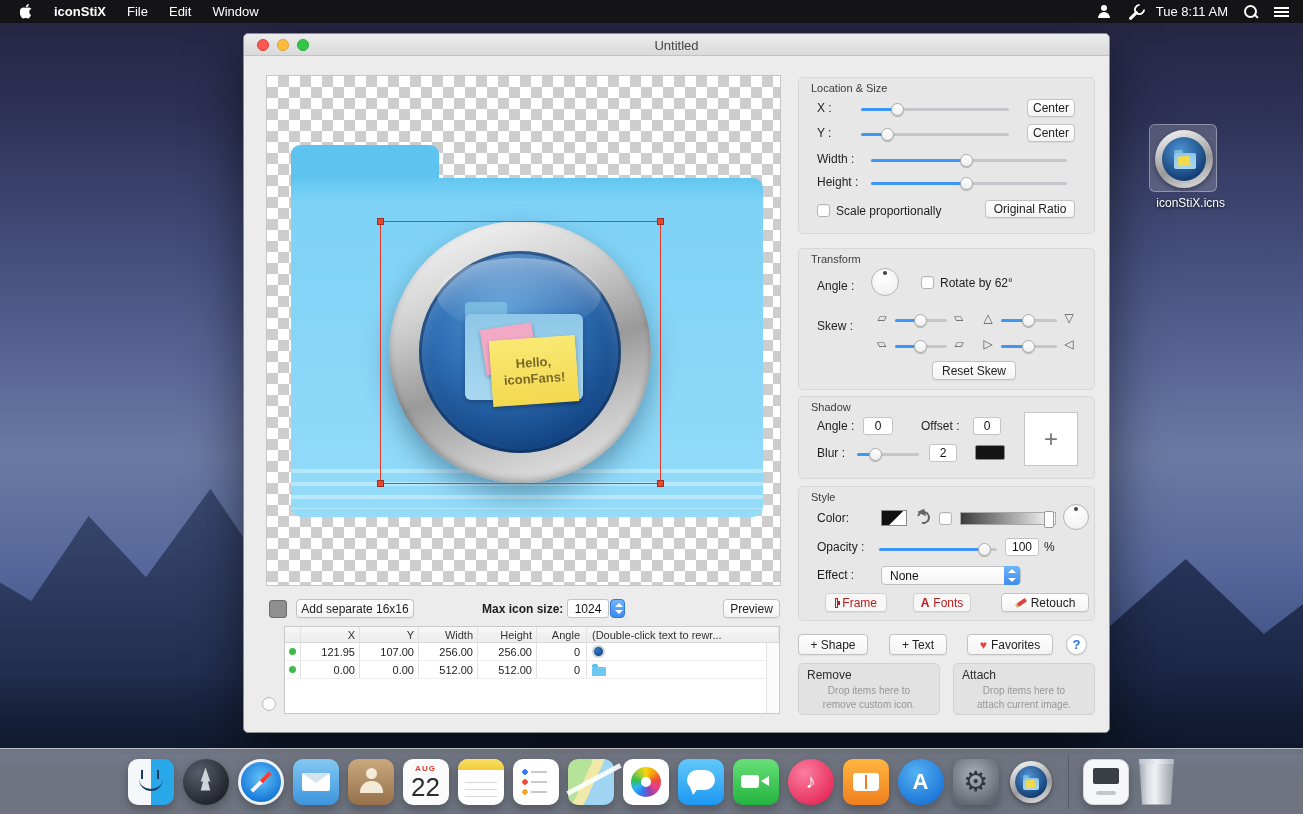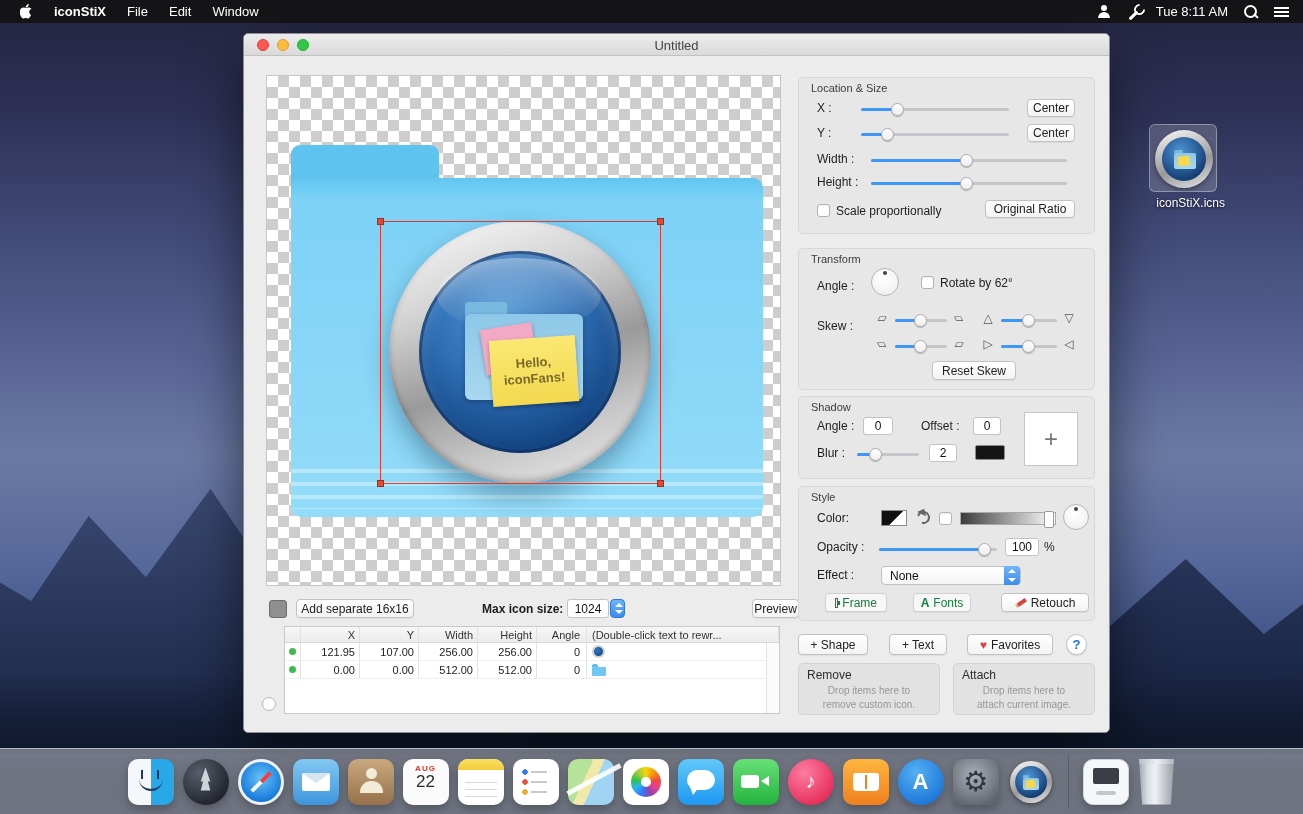--- a/index.html
+++ b/index.html
@@ -69,21 +69,21 @@
 .note.yellow{left:224px;top:262px;width:86px;height:66px;background:linear-gradient(#f9e873,#f3d94f);transform:rotate(-4deg);
  display:flex;flex-direction:column;align-items:center;justify-content:center;font-size:13px;font-weight:bold;color:#7a6a2a;line-height:1.25}
 .sel{position:absolute;left:113px;top:145px;width:281px;height:263px;border:1px solid #de3b2b}
 .hd{position:absolute;width:7px;height:7px;background:#e6492f;border:1px solid #a52c1f}
 .hd.tl2{left:-4px;top:-4px}.hd.tr2{right:-4px;top:-4px}.hd.bl2{left:-4px;bottom:-4px}.hd.br2{right:-4px;bottom:-4px}
 
 
 .btn{position:absolute;display:inline-flex;align-items:center;justify-content:center;gap:4px;height:19px;padding:0 9px;
  background:linear-gradient(#ffffff,#f3f3f3);border:1px solid #c2c2c2;border-radius:4px;font-size:12px;color:#222;
  box-shadow:0 1px 1px rgba(0,0,0,.06);white-space:nowrap}
-.btn.disabled{color:#15803d;background:#f7f7f7;border-color:#d0d0d0}
+.btn.disabled{color:#b91c1c;background:#f7f7f7;border-color:#d0d0d0}
 .lbl{position:absolute;font-size:12px;color:#1e1e1e;white-space:nowrap}
 .grp{position:absolute;background:#e7e7e7;border:1px solid #d7d7d7;border-radius:5px}
 .grp-title{position:absolute;left:12px;top:4px;font-size:11px;color:#3c3c3c}
 .slider{position:absolute;height:3px;background:#c6c6ca;border-radius:2px}
 .slider .fill{position:absolute;left:0;top:0;bottom:0;background:#3e97f6;border-radius:2px}
 .slider .knob{position:absolute;top:50%;width:13px;height:13px;margin:-7px 0 0 -7px;background:linear-gradient(#fff,#eee);
  border:1px solid #ababab;border-radius:50%;box-shadow:0 1px 1px rgba(0,0,0,.25)}
 .field{position:absolute;height:18px;background:#fff;border:1px solid #c3c3c3;border-radius:3px;font-size:12px;text-align:center;color:#111;font-family:inherit}
 .checkbox{position:absolute;width:13px;height:13px;background:#fff;border:1px solid #b2b2b2;border-radius:3px;box-shadow:inset 0 1px 1px rgba(0,0,0,.06)}
 .stepper{position:absolute;width:15px;background:linear-gradient(#6fb5fa,#3c8cf0);border:1px solid #2f79d6;border-radius:4px}
@@ -157,21 +157,21 @@
 .safari::after{content:"";position:absolute;left:18px;top:7px;width:4px;height:26px;transform:rotate(45deg);
  background:linear-gradient(#ff3b30 50%,#f5f7fa 50%)}
 .mail{background:linear-gradient(#83c8f2,#3d95dd)}
 .mail::after{content:"";position:absolute;left:9px;top:14px;width:28px;height:18px;background:#fff;border-radius:2px}
 .mail::before{content:"";position:absolute;left:9px;top:14px;z-index:1;border-left:14px solid transparent;border-right:14px solid transparent;border-top:10px solid #d6e4f0}
 .contacts{background:linear-gradient(#caa87e,#95704a)}
 .contacts::before{content:"";position:absolute;left:18px;top:9px;width:11px;height:11px;border-radius:50%;background:#f3ead8}
 .contacts::after{content:"";position:absolute;left:12px;top:22px;width:23px;height:12px;border-radius:11px 11px 0 0;background:#f3ead8}
 .cal{background:#fbfbfb}
 .cal-m{position:absolute;left:0;right:0;top:5px;text-align:center;font-size:8px;font-weight:bold;color:#e0382b;letter-spacing:1px}
-.cal-d{position:absolute;left:0;right:0;top:13px;text-align:center;font-size:17px;color:#2d2d2d;font-weight:300}
+.cal-d{position:absolute;left:0;right:0;top:13px;text-align:center;font-size:26px;color:#2d2d2d;font-weight:300}
 .notes{background:#fff}
 .notes::before{content:"";position:absolute;left:0;top:0;width:100%;height:11px;background:linear-gradient(#f9df63,#f2cd3c);border-radius:10px 10px 0 0}
 .notes::after{content:"";position:absolute;left:7px;right:7px;top:17px;height:22px;
  background:repeating-linear-gradient(180deg,rgba(0,0,0,0) 0 6px,#d8d8d8 6px 7px)}
 .reminders{background:#fff}
 .reminders::after{content:"";position:absolute;left:9px;top:10px;width:28px;height:27px;background-repeat:no-repeat;
  background-image:radial-gradient(circle at 3px 3px,#3478f6 2.5px,transparent 3px),
   radial-gradient(circle at 3px 13px,#ef4b3f 2.5px,transparent 3px),
   radial-gradient(circle at 3px 23px,#f5a623 2.5px,transparent 3px),
   linear-gradient(#c9c9c9,#c9c9c9),linear-gradient(#c9c9c9,#c9c9c9),linear-gradient(#c9c9c9,#c9c9c9);
@@ -265,21 +265,21 @@
         <span class="hd bl2"></span>
         <span class="hd br2"></span>
       </div>
     </div>
 
     <span class="mini-well"></span>
     <button class="btn" style="left:52px;top:565px;width:118px">Add separate 16x16</button>
     <span class="lbl" style="left:238px;top:568px;font-weight:bold">Max icon size:</span>
     <input class="field" style="left: 323px; top: 565px; width: 42px; height: 19px;" value="1024">
     <span class="stepper" style="left:366px;top:565px;height:19px"></span>
-    <button class="btn" style="left:508px;top:565px;width:47px">Preview</button>
+    <button class="btn" style="left:479px;top:565px;width:57px">Preview</button>
     <span class="corner-widget"></span>
 
     <div class="tbl">
       <div class="tbl-head">
         <div class="th c-dot"></div>
         <div class="th c-num">X</div>
         <div class="th c-num">Y</div>
         <div class="th c-num">Width</div>
         <div class="th c-num">Height</div>
         <div class="th c-ang">Angle</div>

